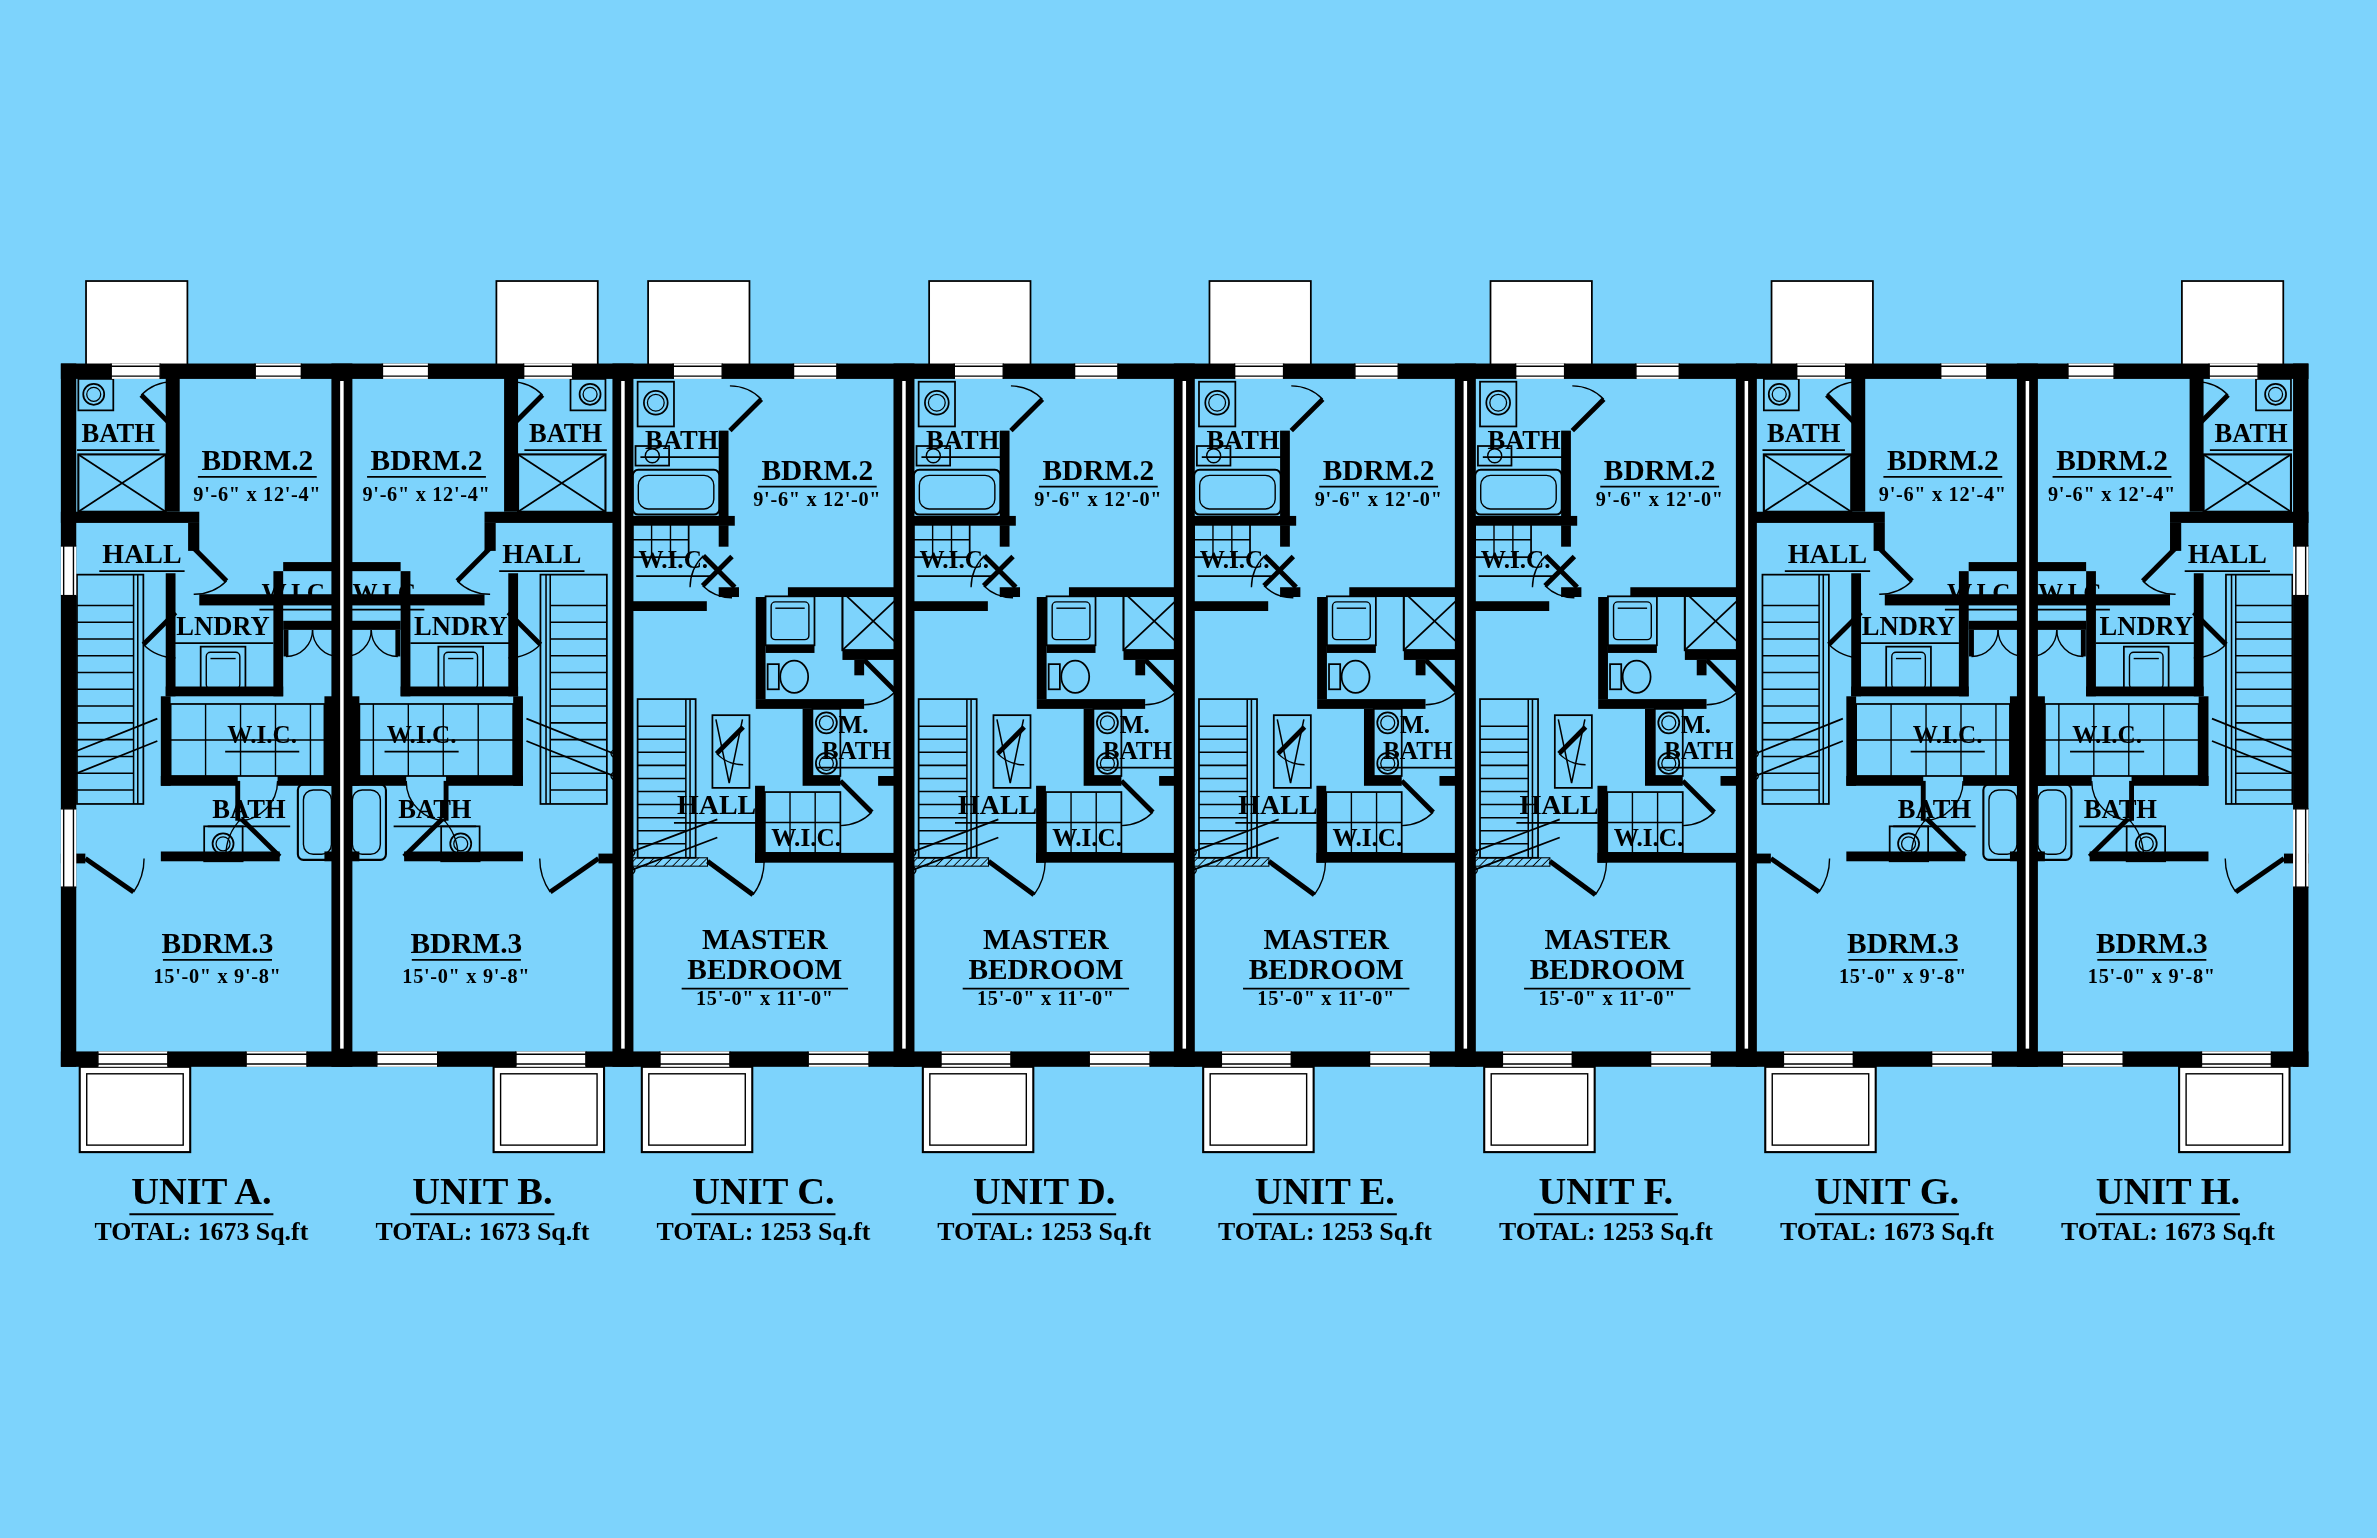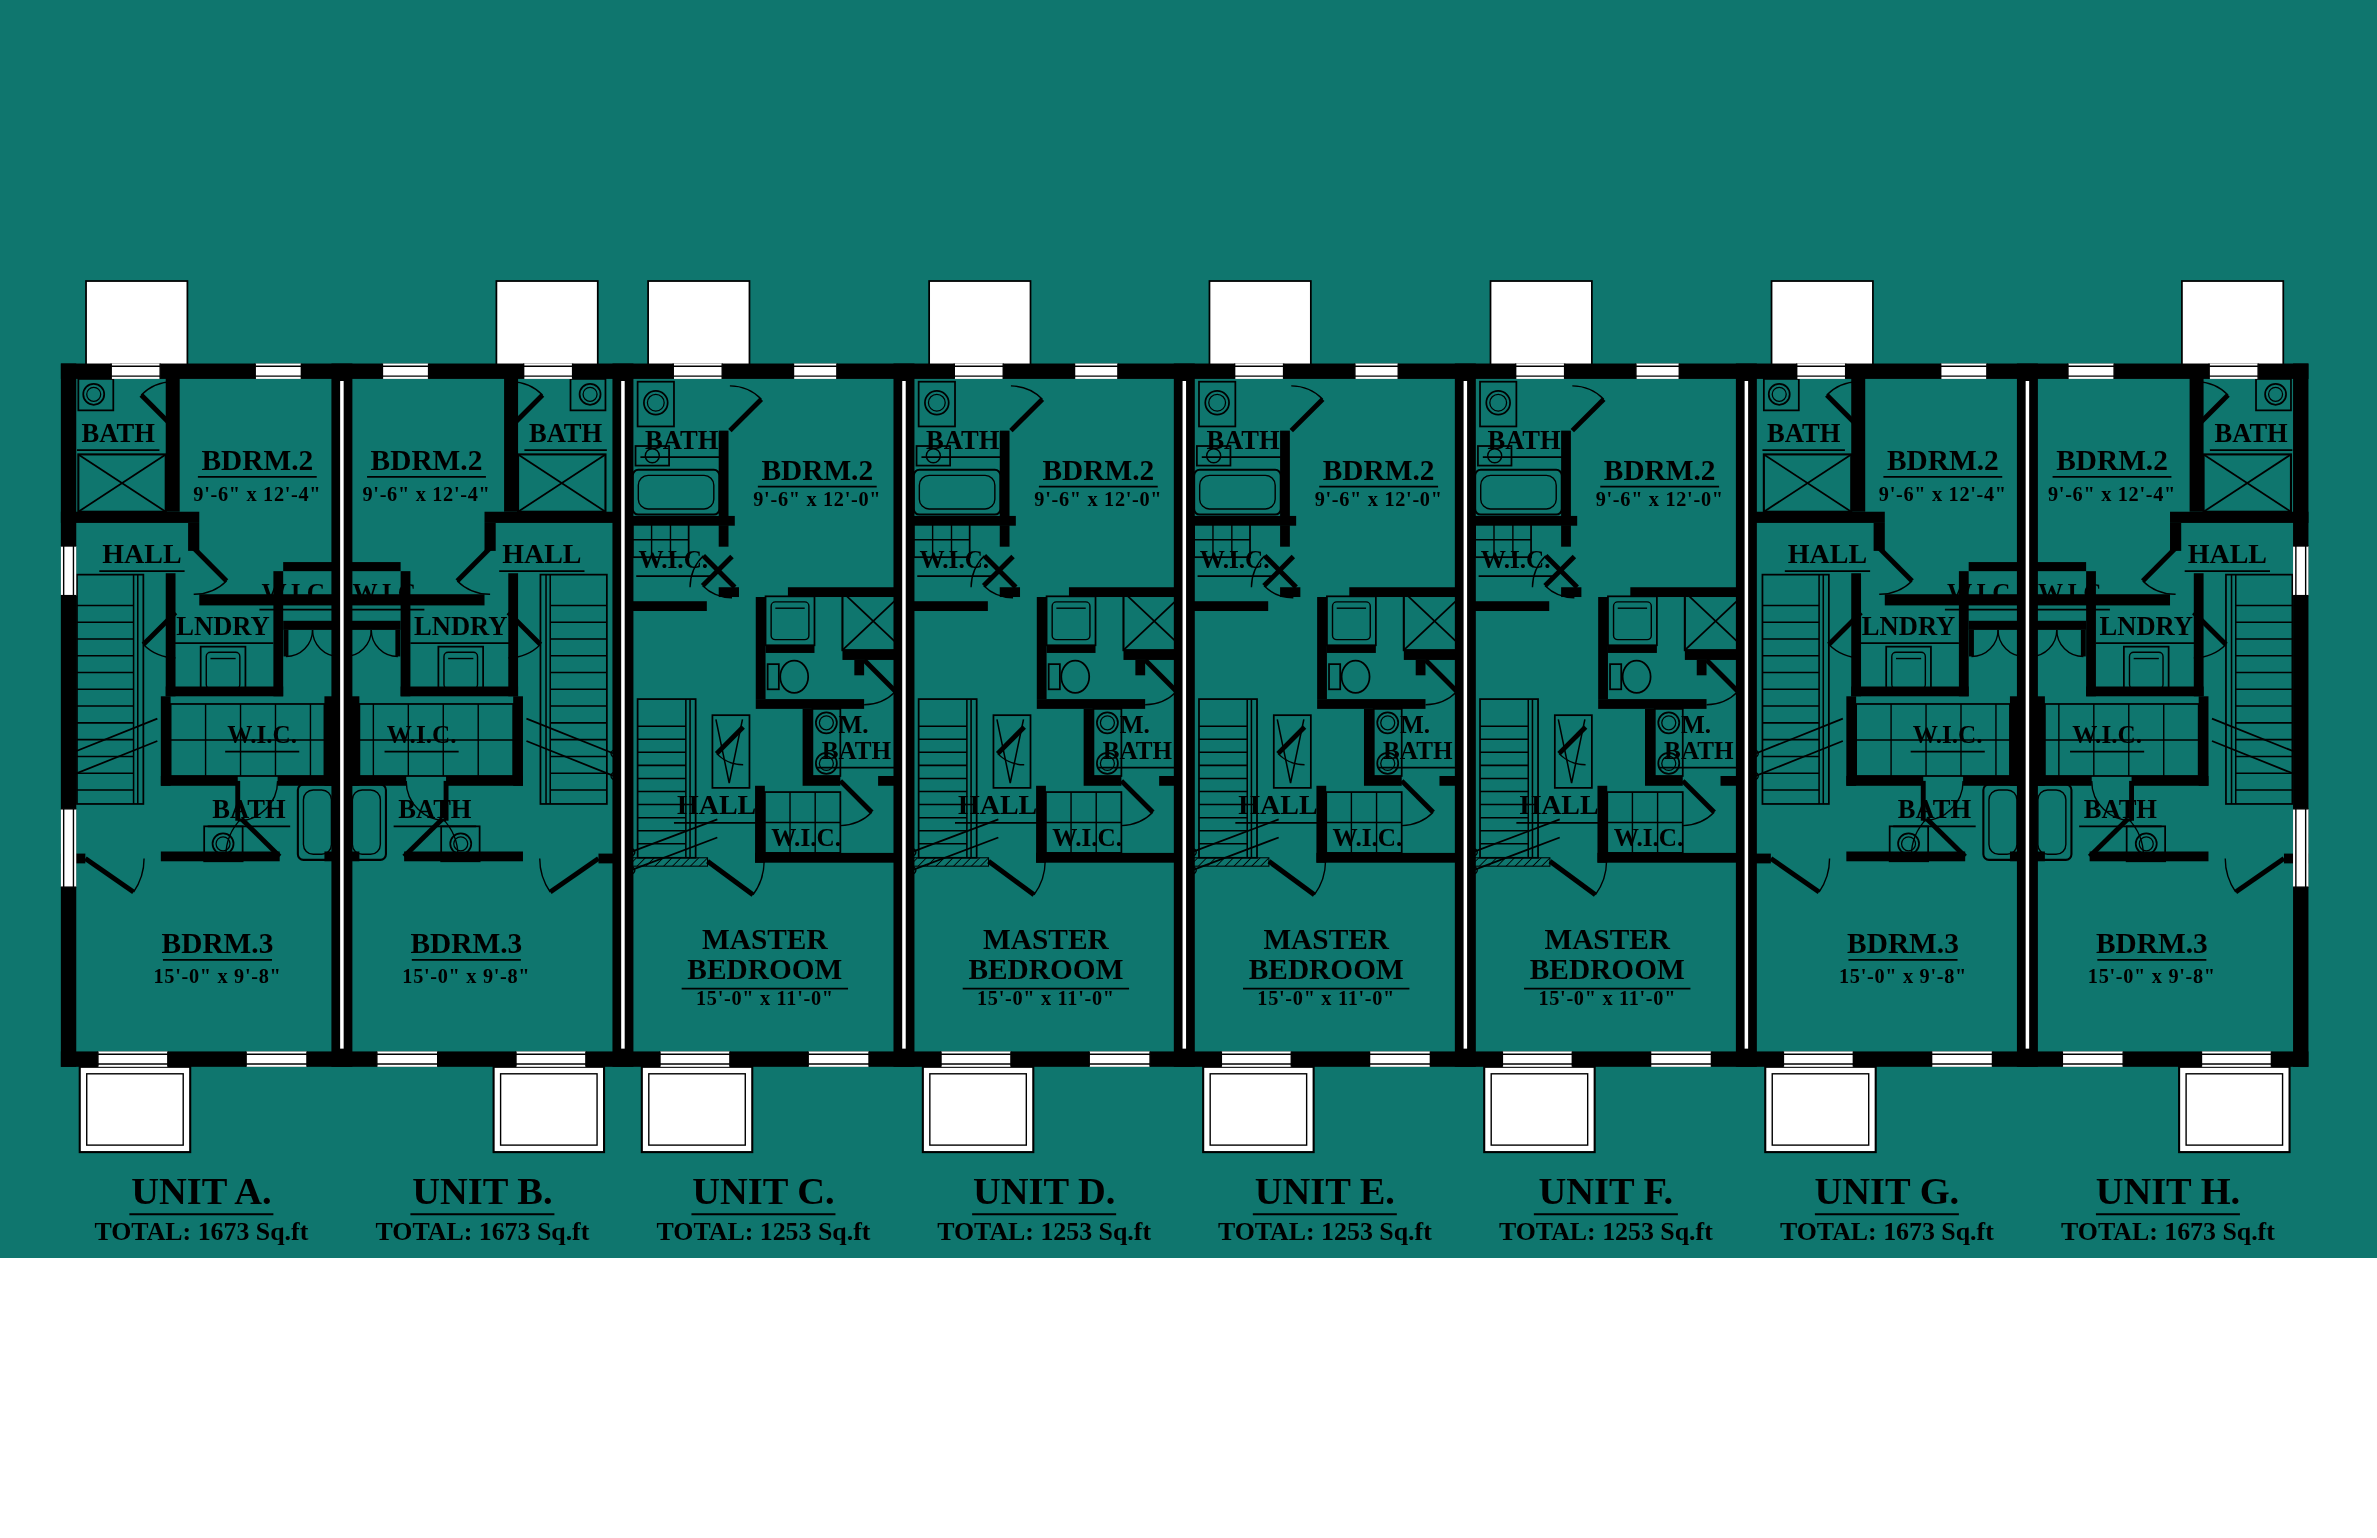--- a/index.html
+++ b/index.html
@@ -1,16 +1,16 @@
 <!DOCTYPE html>
 <html style="font-size:11.2px"><head>
 <meta charset="utf-8">
 <style>
   html,body{margin:0;padding:0;background:#ffffff;}
-  #stage{width:2377px;height:1258px;background:#0f766e;position:relative;}
+  #stage{width:2377px;height:1538px;background:#7dd3fc;position:relative;}
   svg{display:block;}
   svg text{font-family:"Liberation Serif","DejaVu Serif",serif;font-weight:bold;fill:#000;}
   svg text.dims{letter-spacing:1px;}
 </style>
 </head>
 <body>
 
 <div id="stage">
   <svg id="plan" width="2377" height="1538" viewBox="0 0 3400 2200" xmlns="http://www.w3.org/2000/svg">
     <defs>

